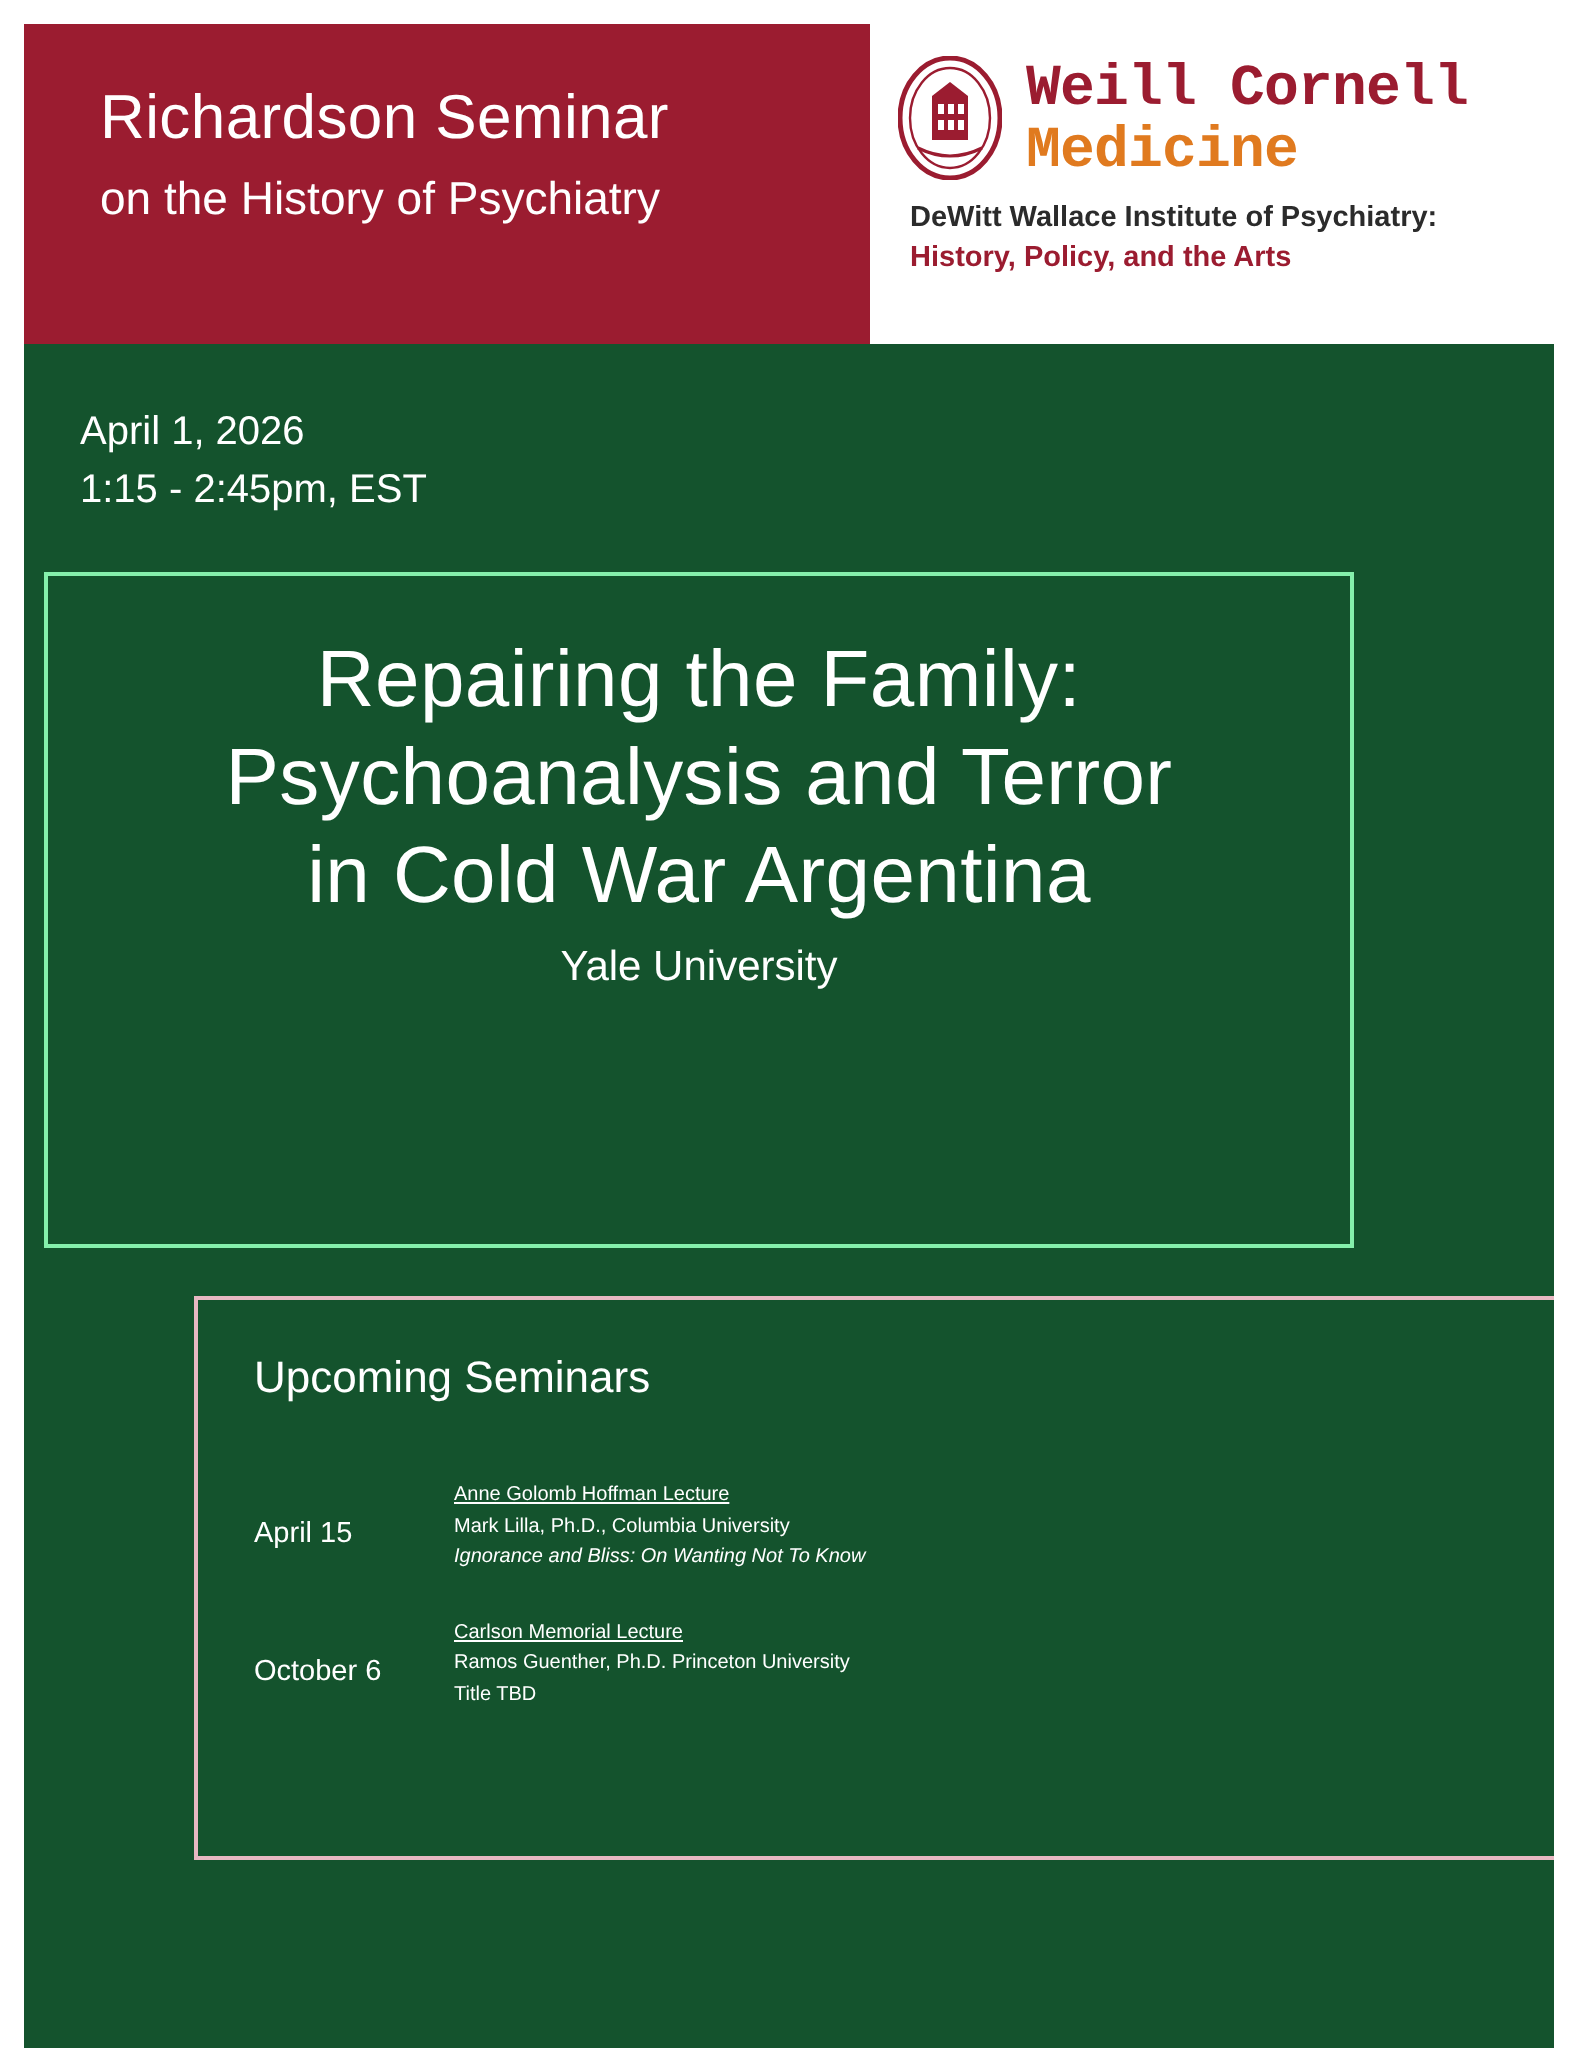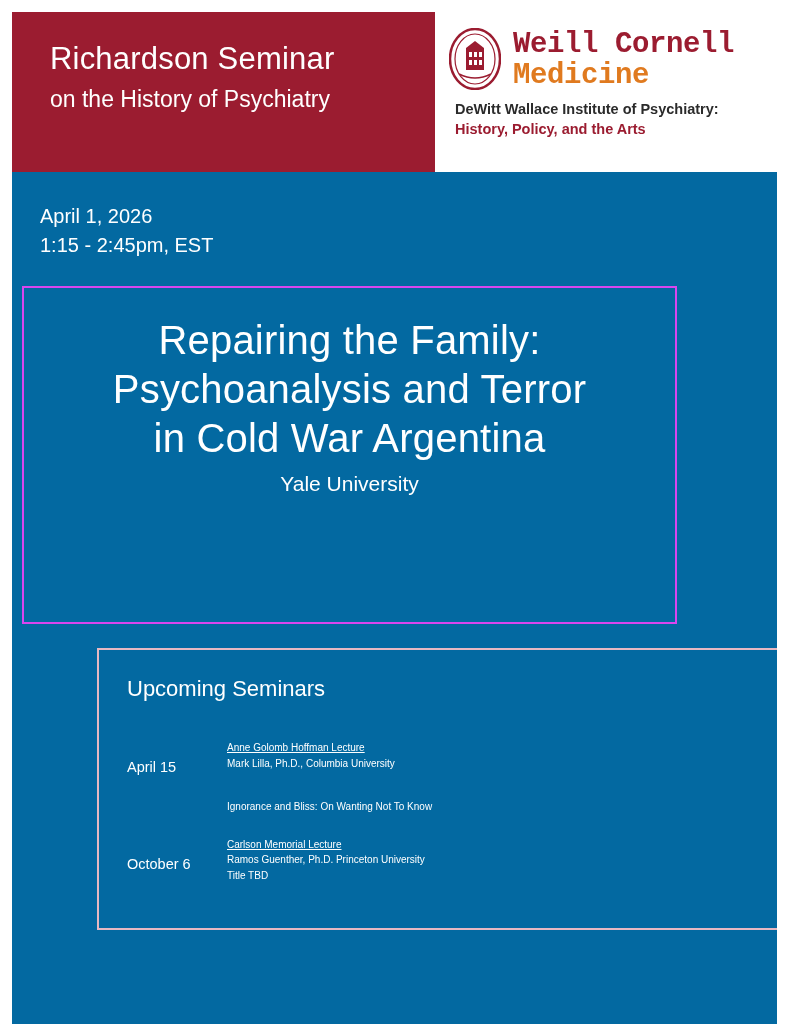--- a/index.html
+++ b/index.html
@@ -112,40 +112,40 @@
     line-height: 1.25;
   }
 
   
   .body-band {
     position: absolute;
     left: 12px;
     top: 172px;
     width: 765px;
     height: 852px;
-    background: #0369a1;
+    background: #14532d;
     box-sizing: border-box;
   }
 
   .date-block {
     position: absolute;
     left: 28px;
     top: 30px;
     color: #ffffff;
     font-size: 20px;
     line-height: 1.45;
   }
 
   .talk-box {
     position: absolute;
     left: 10px;
     top: 114px;
     width: 655px;
     height: 338px;
-    border: 2px solid #d946ef;
+    border: 2px solid #86efac;
     box-sizing: border-box;
     color: #ffffff;
     text-align: center;
     padding-top: 28px;
   }
   .talk-title {
     font-size: 40px;
     font-weight: 400;
     line-height: 1.22;
     padding: 0 48px;
@@ -190,21 +190,21 @@
     flex: 0 0 100px;
   }
   .seminar-info {
     font-size: 10px;
     line-height: 1.55;
   }
   .lecture-name {
     text-decoration: underline;
   }
   .lecture-talk {
-    margin-top: 28px;
+    font-style: italic;
   }
 </style>
 </head>
 <body>
 
 <div class="poster">
 
   <div class="header">
     <div class="header-left">
       <div class="seminar-title">Richardson Seminar</div>

